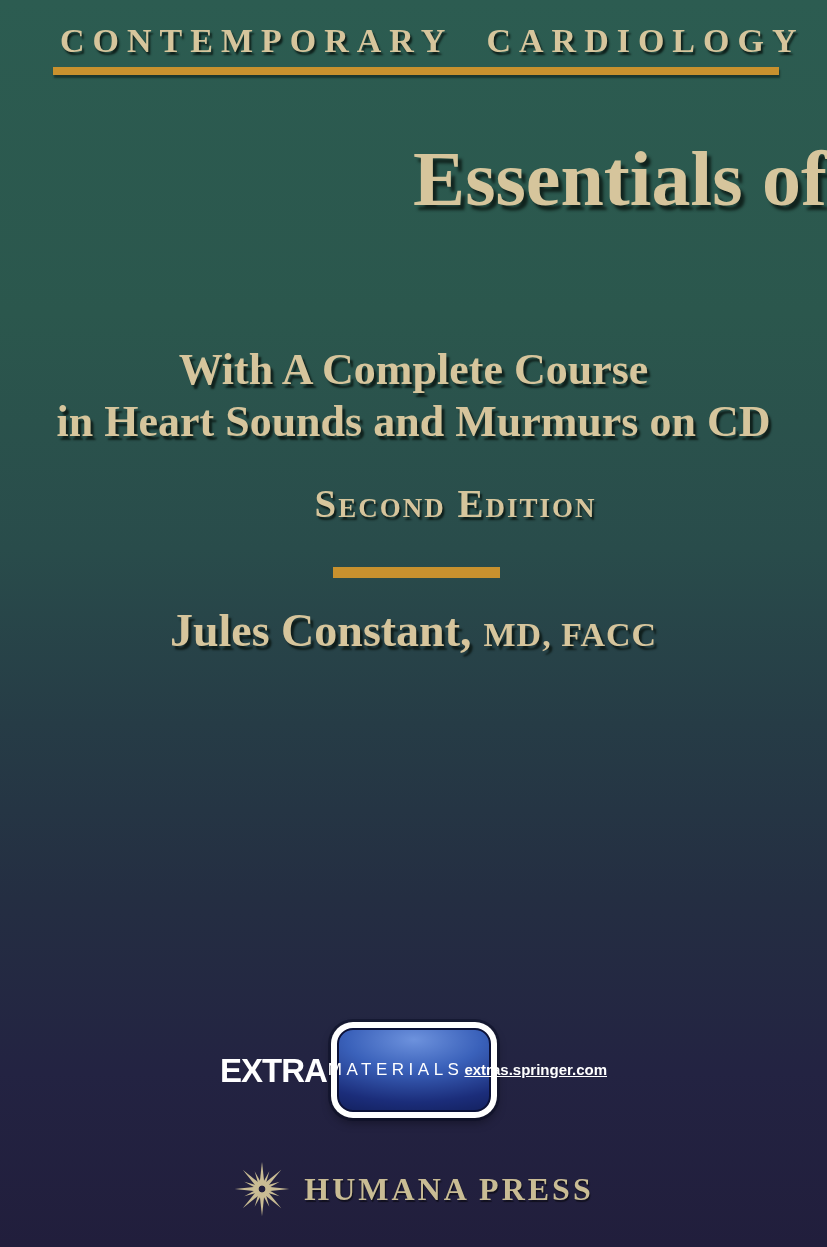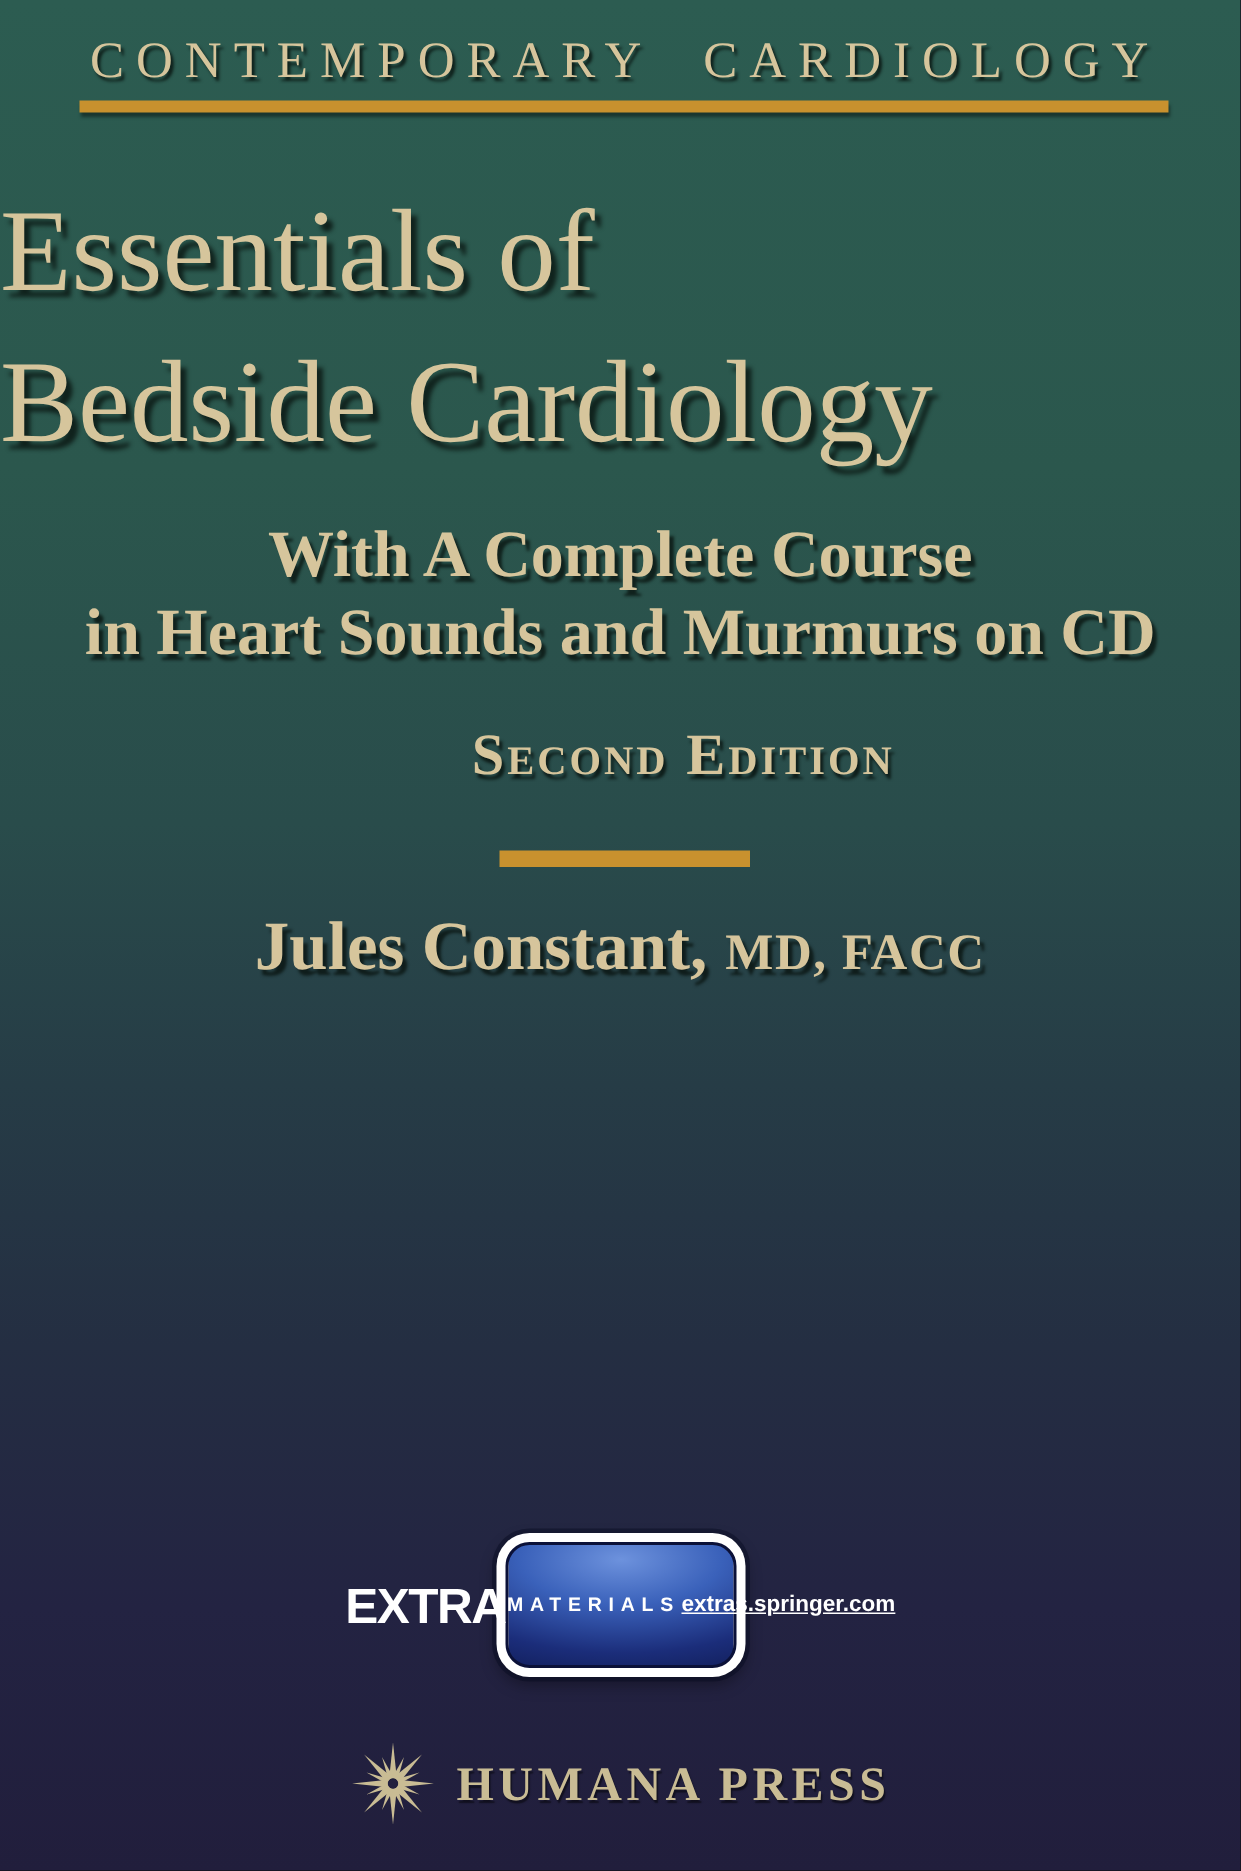--- a/index.html
+++ b/index.html
@@ -21,33 +21,33 @@
       var(--cover-top) 0%,
       #2b574d 25%,
       #294c4b 44%,
       #263c46 58%,
       #242e42 72%,
       #232342 86%,
       var(--cover-bottom) 100%);
   }
   .series{
     position:absolute;top:22px;left:60px;
-    font-size:34px;font-weight:normal;
+    font-size:34px;font-weight:bold;
     letter-spacing:8px;word-spacing:18px;white-space:nowrap;
     color:var(--tan-text);
     text-shadow:2px 3px 2px rgba(8,18,14,.8);
   }
   .rule{
     position:absolute;top:67px;left:53px;width:726px;height:8px;
     background:var(--gold-accent);
     box-shadow:1px 3px 2px rgba(8,18,14,.5);
   }
   .title{
-    position:absolute;top:116px;left:0;width:100%;
-    text-align:left;font-size:78px;font-weight:normal;line-height:1.3;
+    position:absolute;top:128px;left:0;width:100%;
+    text-align:right;font-size:78px;font-weight:bold;line-height:1.3;
     color:var(--tan-text);
     text-shadow:4px 5px 3px rgba(8,18,14,.75);
   }
   .subtitle{
     position:absolute;top:344px;left:0;width:100%;
     text-align:center;font-size:44px;font-weight:bold;line-height:1.18;
     color:var(--tan-text);
     text-shadow:3px 4px 2px rgba(8,18,14,.75);
   }
   .edition{
@@ -76,21 +76,21 @@
   }
   .badge-inner{
     width:100%;height:100%;box-sizing:border-box;border-radius:16px;
     border:2px solid #0b1138;
     background:radial-gradient(140% 120% at 50% 12%,
       #6d92dd 0%, #3a61ba 32%, #1b2d7a 65%, #0c1545 100%);
     display:flex;flex-direction:row;align-items:center;justify-content:center;gap:1px;
     color:#ffffff;font-family:"Liberation Sans",sans-serif;
   }
   .badge-title{font-size:33px;font-weight:bold;letter-spacing:-1px;line-height:1;}
-  .badge-subtitle{font-size:13px;font-weight:bold;letter-spacing:4.5px;line-height:1.25;}
+  .badge-subtitle{font-size:17px;font-weight:normal;letter-spacing:4.5px;line-height:1.25;}
   .badge-url{font-size:15px;font-weight:bold;line-height:1.25;text-decoration:underline;}
   .publisher{
     position:absolute;top:1160px;left:0;width:100%;
     display:flex;align-items:center;justify-content:center;gap:13px;
     color:var(--publisher-tan);
   }
   .publisher .name{
     font-size:32px;font-weight:bold;letter-spacing:3px;
     text-shadow:1px 2px 1px rgba(0,0,0,.5);
   }
@@ -99,21 +99,20 @@
 </head>
 <body>
 
 <div class="cover">
 
   <div class="series">CONTEMPORARY CARDIOLOGY</div>
   <div class="rule"></div>
 
   <h1 class="title" style="margin:0">
     <span>Essentials of</span><br>
-    <span>Bedside Cardiology</span>
   </h1>
 
   <div class="subtitle">
     <span>With A Complete Course</span><br>
     <span>in Heart Sounds and Murmurs on CD</span>
   </div>
 
   <div class="edition">Second Edition</div>
 
   <div class="bar"></div>

